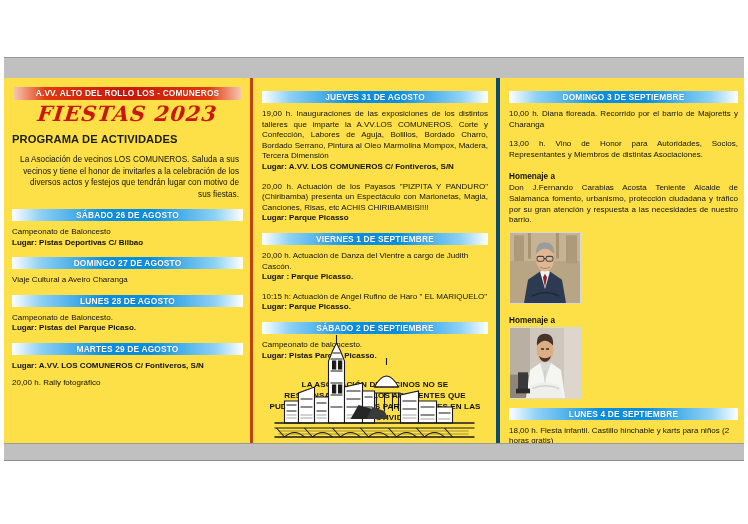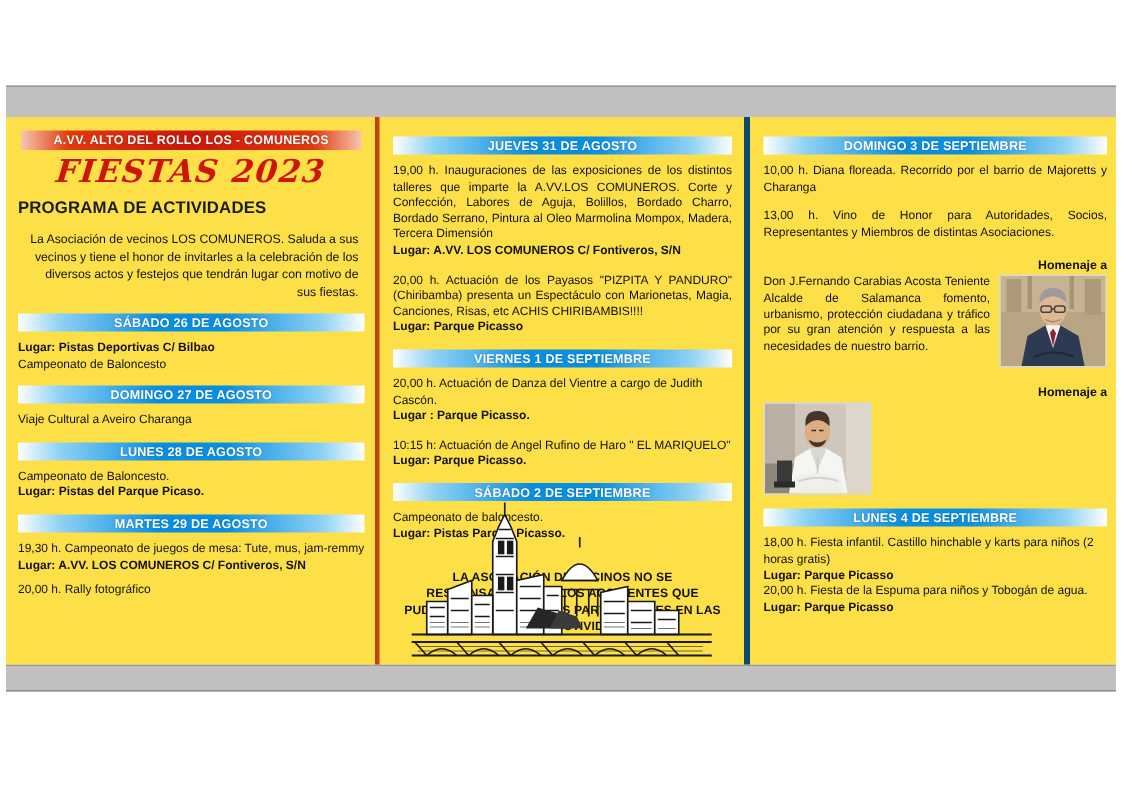--- a/index.html
+++ b/index.html
@@ -61,22 +61,22 @@
   .notice{
     text-align:center;font-size:8.1px;font-weight:bold;color:#111;
     line-height:11px;margin:18px 6px 0 6px;letter-spacing:.1px;
   }
 
   
   .skyline{position:absolute;left:0;right:0;bottom:-2px;height:118px;}
   .skyline svg{display:block;width:100%;height:100%;}
 
   
-  .homenaje-title{text-align:right;font-size:8.2px;font-weight:bold;color:#111;margin-top:12px;}
-  .row-photo{display:flex;gap:6px;align-items:flex-start;margin-top:2px;}
+  .homenaje-title{text-align:left;font-size:8.2px;font-weight:bold;color:#111;margin-top:12px;}
+  .row-photo{display:flex;gap:6px;align-items:flex-start;margin-top:2px;flex-direction:column;}
   .row-photo .txt{flex:1;font-size:8px;line-height:10.6px;color:#111;text-align:justify;}
   .photo{width:70px;height:60px;flex:0 0 70px;border:1px solid #d8d8d8;position:relative;overflow:hidden;}
   .photo svg{display:block;width:100%;height:100%;}
 </style>
 </head>
 <body>
 
 <div class="page">
 
   <div class="gray-bar top"></div>
@@ -91,38 +91,37 @@
       <div class="fiestas">FIESTAS 2023</div>
 
       <div class="programa">
         <div>PROGRAMA DE ACTIVIDADES</div>
       </div>
 
       <div class="intro">La Asociación de vecinos LOS COMUNEROS. Saluda a sus vecinos y tiene el honor de invitarles a la celebración de los diversos actos y festejos que tendrán lugar con motivo de sus fiestas.</div>
 
       <div class="day-head">SÁBADO 26 DE AGOSTO</div>
       <div class="blk">
+        <div>Campeonato de Baloncesto</div>
         <div><b>Lugar: Pistas Deportivas C/ Bilbao</b></div>
-        <div>Campeonato de Baloncesto</div>
       </div>
 
       <div class="day-head">DOMINGO 27 DE AGOSTO</div>
       <div class="blk">
         <div>Viaje Cultural a Aveiro  Charanga</div>
       </div>
 
       <div class="day-head">LUNES 28 DE AGOSTO</div>
       <div class="blk">
         <div>Campeonato de Baloncesto.</div>
         <div><b>Lugar: Pistas del Parque Picaso.</b></div>
       </div>
 
       <div class="day-head">MARTES 29 DE AGOSTO</div>
       <div class="blk">
-        <div>19,30 h. Campeonato de juegos de mesa: Tute, mus, jam-remmy</div>
         <div><b>Lugar: A.VV. LOS COMUNEROS C/ Fontiveros, S/N</b></div>
       </div>
 
       <div class="blk">
         <div>20,00 h. Rally fotográfico</div>
 
       </div>
 
     </div>
 

